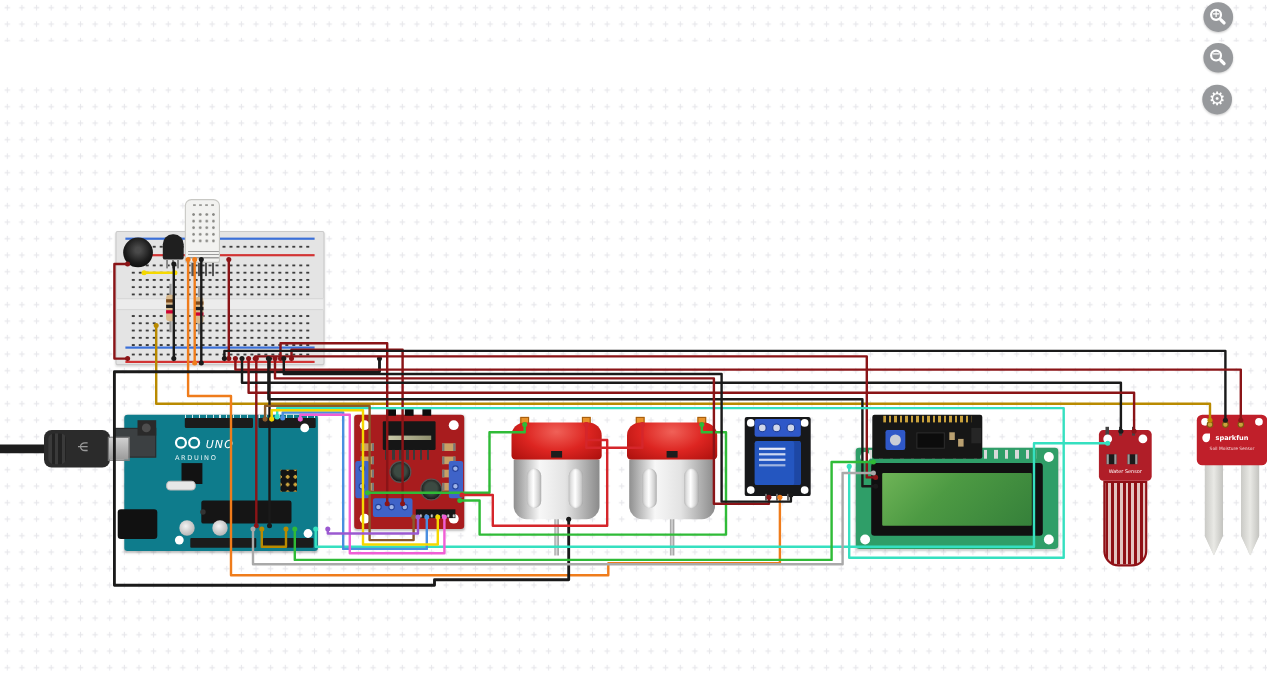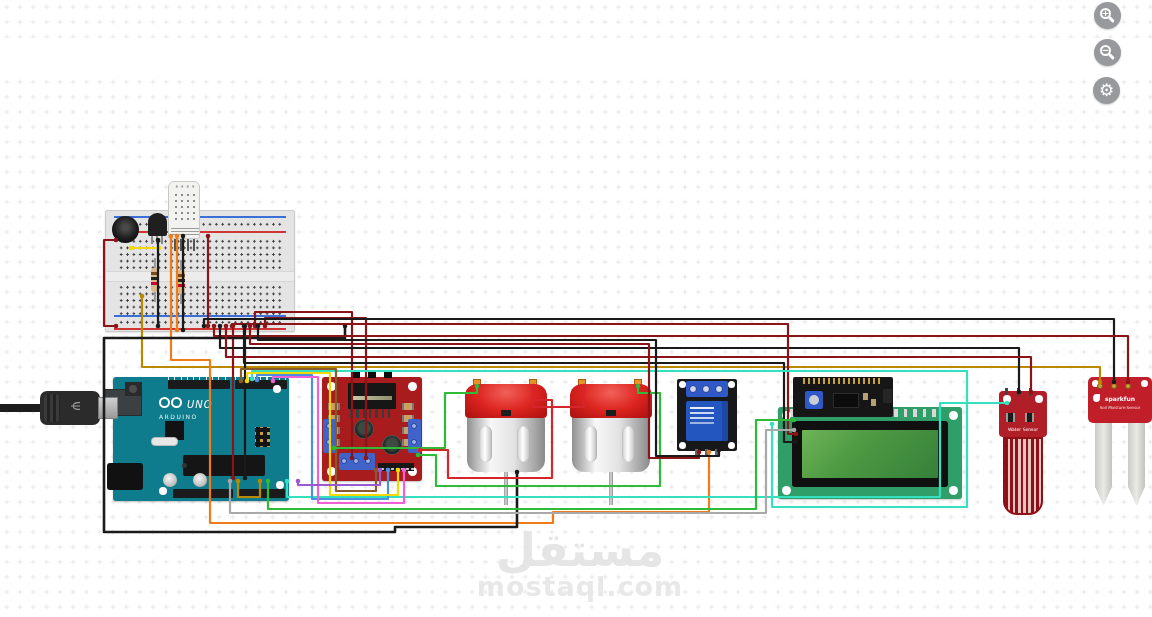--- a/index.html
+++ b/index.html
@@ -445,18 +445,14 @@
   </div>
   <div class="abs tool-btn" style="left:1094px;top:39px;">
     <span class="lens">
         <span class="lens-sign">−</span>
       </span>
   </div>
   <div class="abs tool-btn" style="left:1093px;top:77px;">
     <span class="gear-glyph">⚙</span>
   </div>
 
-  <div class="abs wm" style="left:470px;top:527px;width:220px;">
-    <div class="wm-ar">مستقل</div>
-    <div class="wm-en">mostaql.com</div>
-  </div>
 
 </div>
 
 </body></html>

